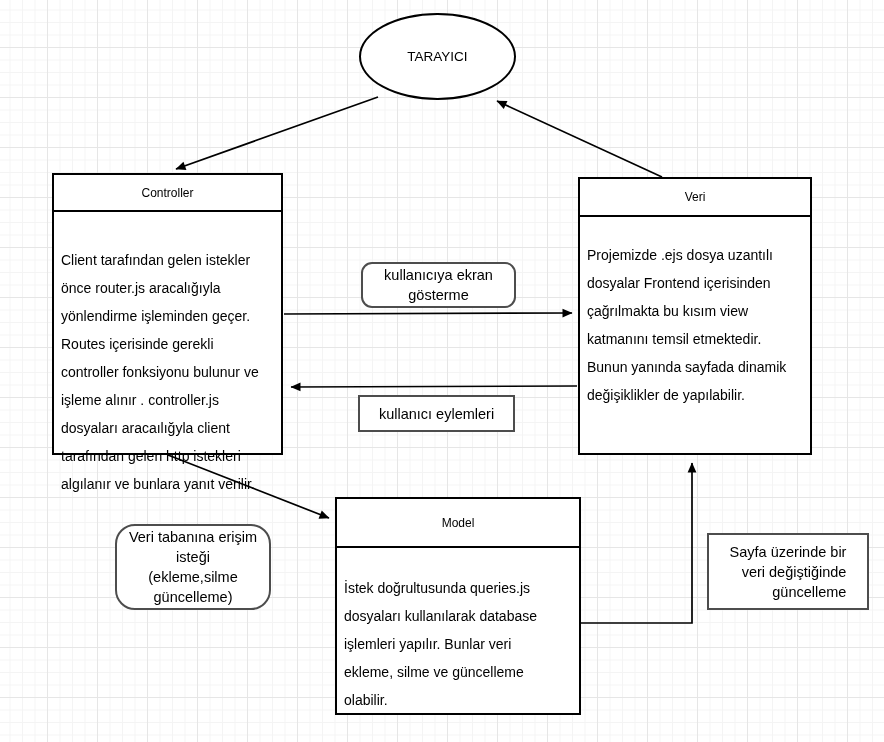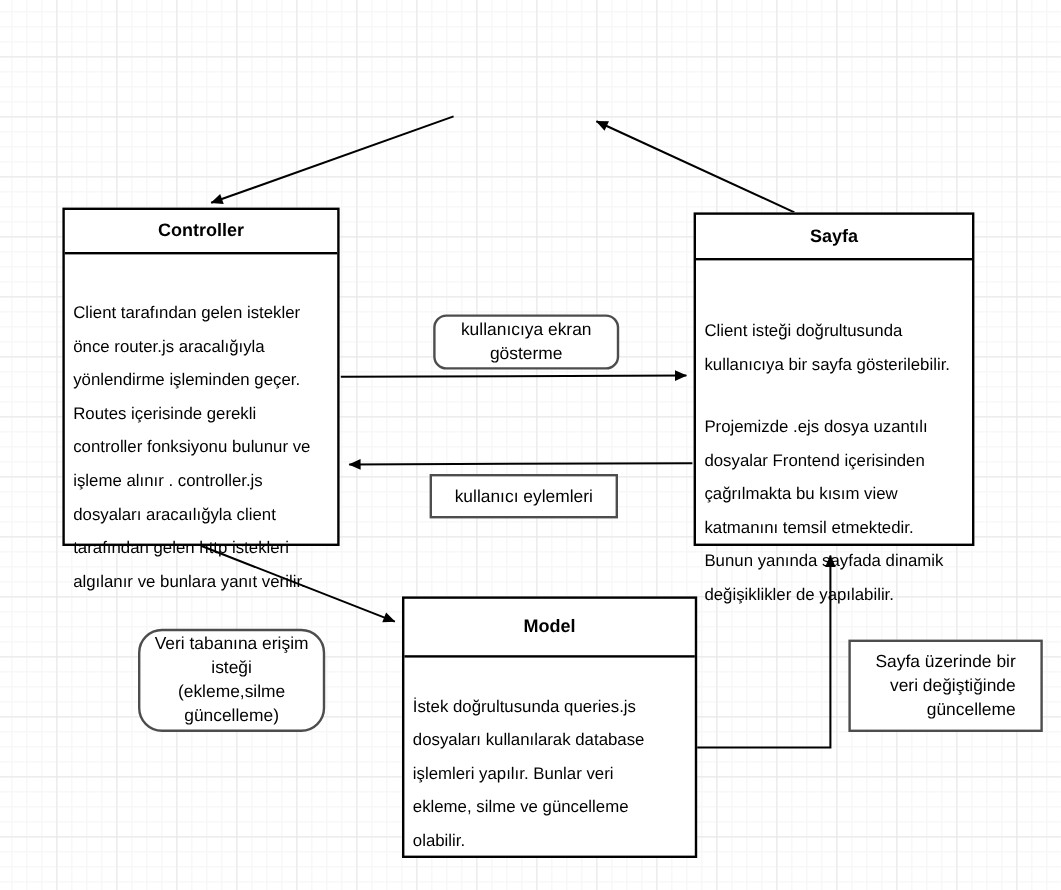--- a/index.html
+++ b/index.html
@@ -47,22 +47,22 @@
     background: #fff;
     border: 2px solid #000;
     box-sizing: border-box;
     z-index: 2;
   }
   .node-box .box-title {
     border-bottom: 2px solid #000;
     display: flex;
     align-items: center;
     justify-content: center;
-    font-weight: bold;
-    font-size: 15px;
+    font-weight: normal;
+    font-size: 12px;
   }
   .node-box .box-body {
     white-space: pre-line;
     font-size: 14px;
     line-height: 28px;
     padding: 0 7px;
     margin-top: 20px;
   }
   .node-controller { left: 52px; top: 173px; width: 231px; height: 282px; }
   .node-controller .box-title { height: 35px; }
@@ -105,38 +105,39 @@
       </marker>
     </defs>
     <path d="M378 97 L176 169" stroke="#000" stroke-width="1.7" fill="none" marker-end="url(#arrowhead)"></path>
     <path d="M662 177 L497 101" stroke="#000" stroke-width="1.7" fill="none" marker-end="url(#arrowhead)"></path>
     <path d="M284 314 L572 313" stroke="#000" stroke-width="1.7" fill="none" marker-end="url(#arrowhead)"></path>
     <path d="M577 386 L291 387" stroke="#000" stroke-width="1.7" fill="none" marker-end="url(#arrowhead)"></path>
     <path d="M168 455 L329 518" stroke="#000" stroke-width="1.7" fill="none" marker-end="url(#arrowhead)"></path>
     <path d="M565 623 L692 623 L692 463" stroke="#000" stroke-width="1.7" fill="none" marker-end="url(#arrowhead)"></path>
   </svg>
 
+  <div class="node-ellipse">
+    <span>TARAYICI</span>
+  </div>
 
   <div class="node-box node-controller">
     <div class="box-title">Controller</div>
     <div class="box-body">Client tarafından gelen istekler
 önce router.js aracalığıyla
 yönlendirme işleminden geçer.
 Routes içerisinde gerekli
 controller fonksiyonu bulunur ve
 işleme alınır . controller.js
 dosyaları aracaılığyla client
 tarafından gelen http istekleri
 algılanır ve bunlara yanıt verilir.</div>
   </div>
 
   <div class="node-box node-view">
-    <div class="box-title">Sayfa</div>
-    <div class="box-body box-body-1">Client isteği doğrultusunda
-kullanıcıya bir sayfa gösterilebilir.</div>
+    <div class="box-title">Veri</div>
     <div class="box-body box-body-2">Projemizde .ejs dosya uzantılı
 dosyalar Frontend içerisinden
 çağrılmakta bu kısım view
 katmanını temsil etmektedir.
 Bunun yanında sayfada dinamik
 değişiklikler de yapılabilir.</div>
   </div>
 
   <div class="node-box node-model">
     <div class="box-title">Model</div>

